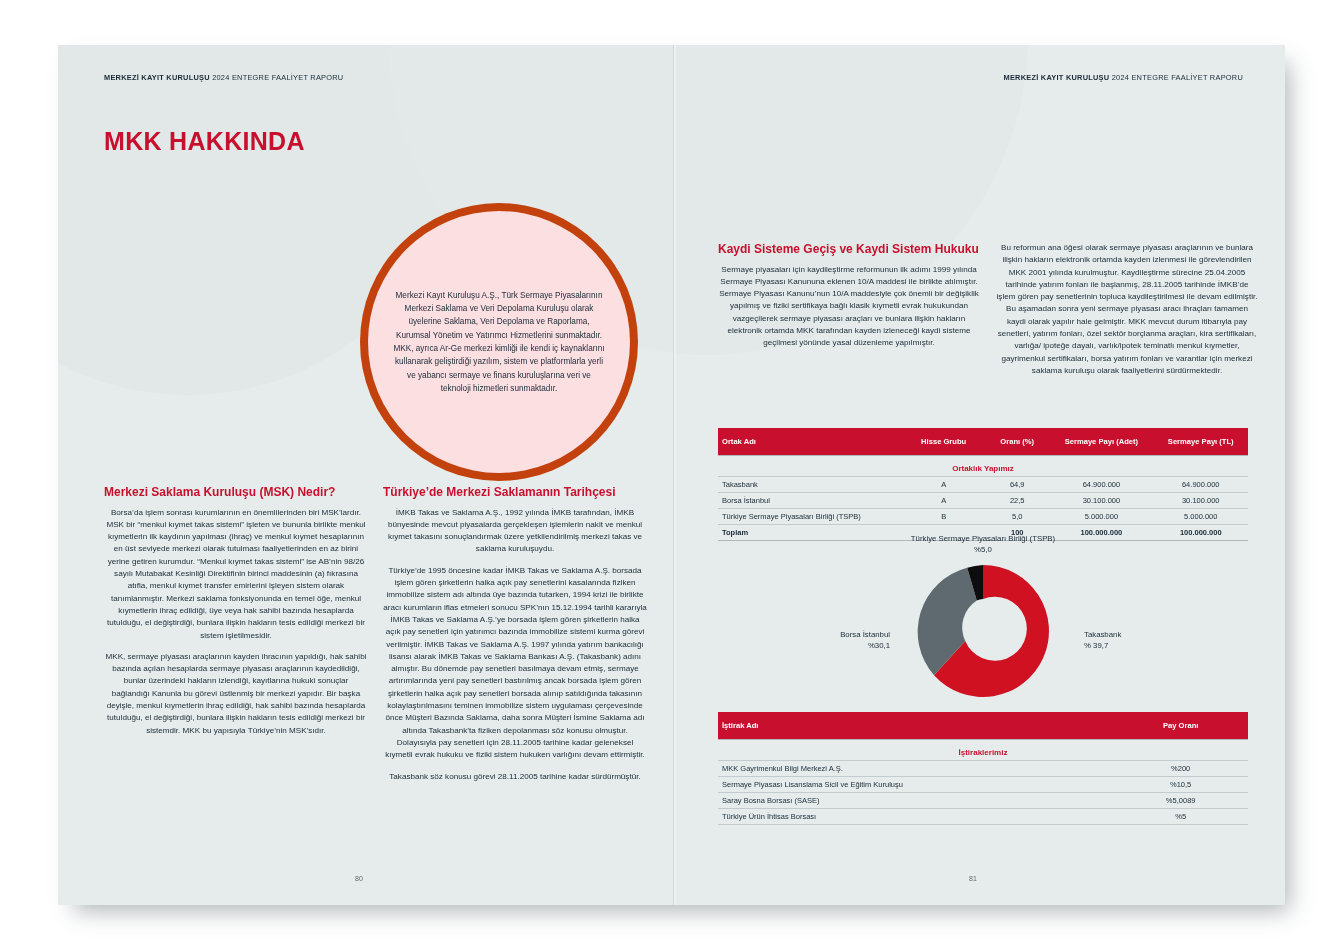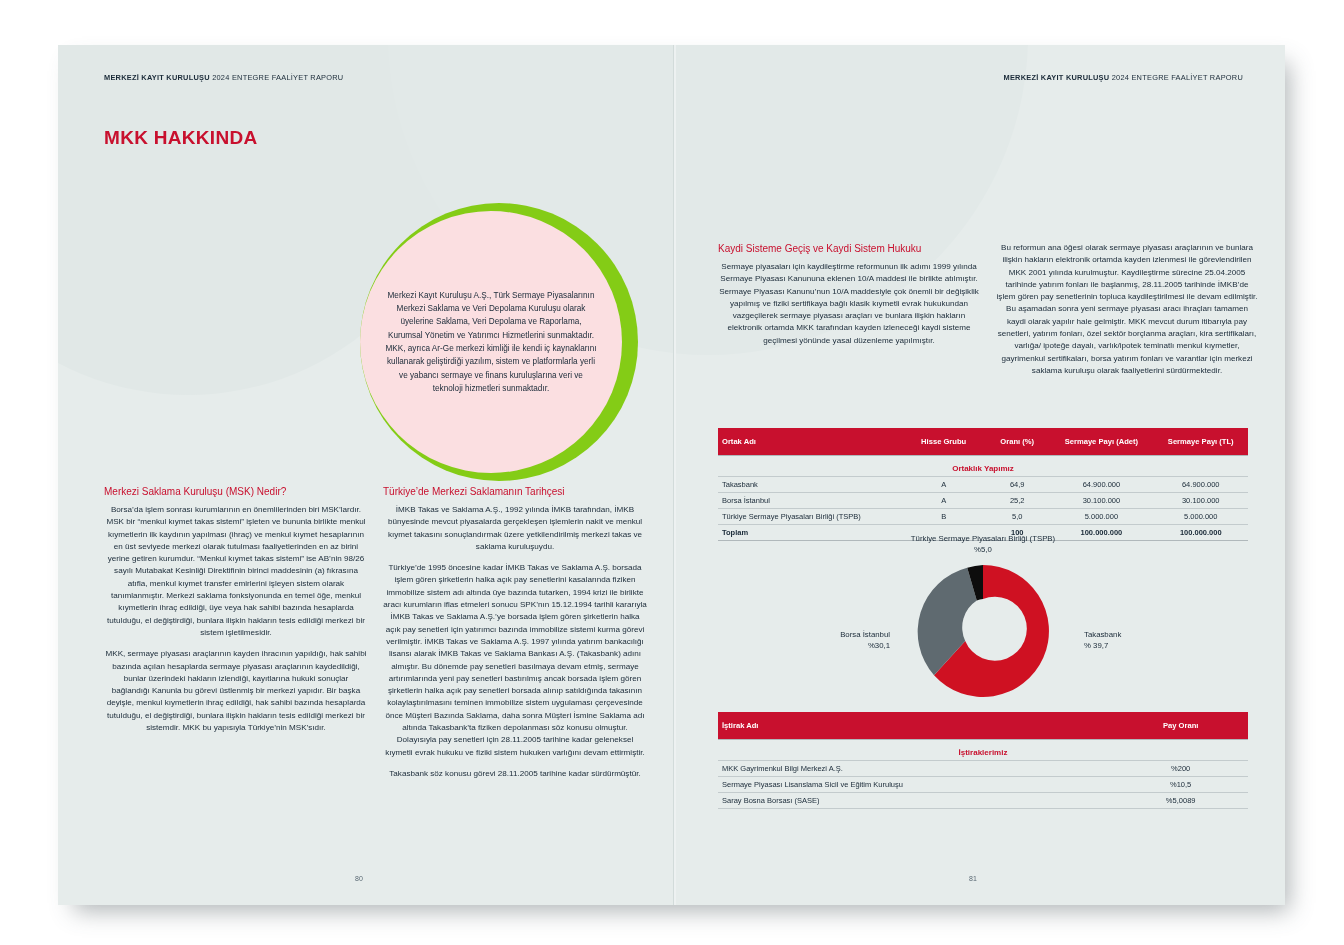--- a/index.html
+++ b/index.html
@@ -51,34 +51,34 @@
     color:#1a2a38;
     white-space:nowrap;
   }
   .run-head .b{ font-weight:bold; }
   .run-head .n{ font-weight:normal; }
 
   
   #section-title{
     position:absolute;
     left:46px; top:82px;
-    font-size:19px;
+    font-size:25px;
     font-weight:bold;
     color:#c8102e;
     letter-spacing:.3px;
   }
 
   
   #circle-wrap{
     position:absolute;
     left:302px; top:158px;
     width:278px; height:278px;
     border-radius:50%;
-    background:#84cc16;
-    display:flex;align-items:center;
+    background:#c2410c;
+    display:flex;align-items:center;justify-content:center;
   }
   #circle-inner{
     width:262px;height:262px;border-radius:50%;
     background:#fbdfe1;
     display:flex;align-items:center;justify-content:center;
   }
   #circle-text{
     width:216px;
     text-align:center;
     font-size:8.2px;
@@ -88,22 +88,22 @@
 
   
   .col{
     position:absolute;
     font-size:8.1px;
     line-height:1.52;
     color:#1a2a38;
   }
   .sub-head{
     color:#c8102e;
-    font-weight:normal;
-    font-size:10px;
+    font-weight:bold;
+    font-size:12px;
     margin-bottom:6px;
     line-height:1.3;
   }
   .col p{ margin:0 0 9px 0; text-align:center; }
   .col p:last-child{ margin-bottom:0; }
 
   #col-l1{ left:46px; top:440px; width:264px; }
   #col-l2{ left:325px; top:440px; width:264px; }
   #col-r1{ left:42px; top:197px; width:262px; }
   #col-r2{ left:320px; top:197px; width:262px; }
@@ -261,21 +261,21 @@
         <tr>
           <td class="left">Takasbank</td>
           <td>A</td>
           <td>64,9</td>
           <td>64.900.000</td>
           <td>64.900.000</td>
         </tr>
         <tr>
           <td class="left">Borsa İstanbul</td>
           <td>A</td>
-          <td>25,2</td>
+          <td>22,5</td>
           <td>30.100.000</td>
           <td>30.100.000</td>
         </tr>
         <tr>
           <td class="left">Türkiye Sermaye Piyasaları Birliği (TSPB)</td>
           <td>B</td>
           <td>5,0</td>
           <td>5.000.000</td>
           <td>5.000.000</td>
         </tr>
@@ -332,19 +332,23 @@
           <td>%200</td>
         </tr>
         <tr>
           <td class="left">Sermaye Piyasası Lisanslama Sicil ve Eğitim Kuruluşu</td>
           <td>%10,5</td>
         </tr>
         <tr>
           <td class="left">Saray Bosna Borsası (SASE)</td>
           <td>%5,0089</td>
         </tr>
+        <tr>
+          <td class="left">Türkiye Ürün İhtisas Borsası</td>
+          <td>%5</td>
+        </tr>
       </tbody>
     </table>
 
     <div class="folio" style="left:293px;top:830px;">81</div>
   </div>
 
 </div>
 
 </body></html>

